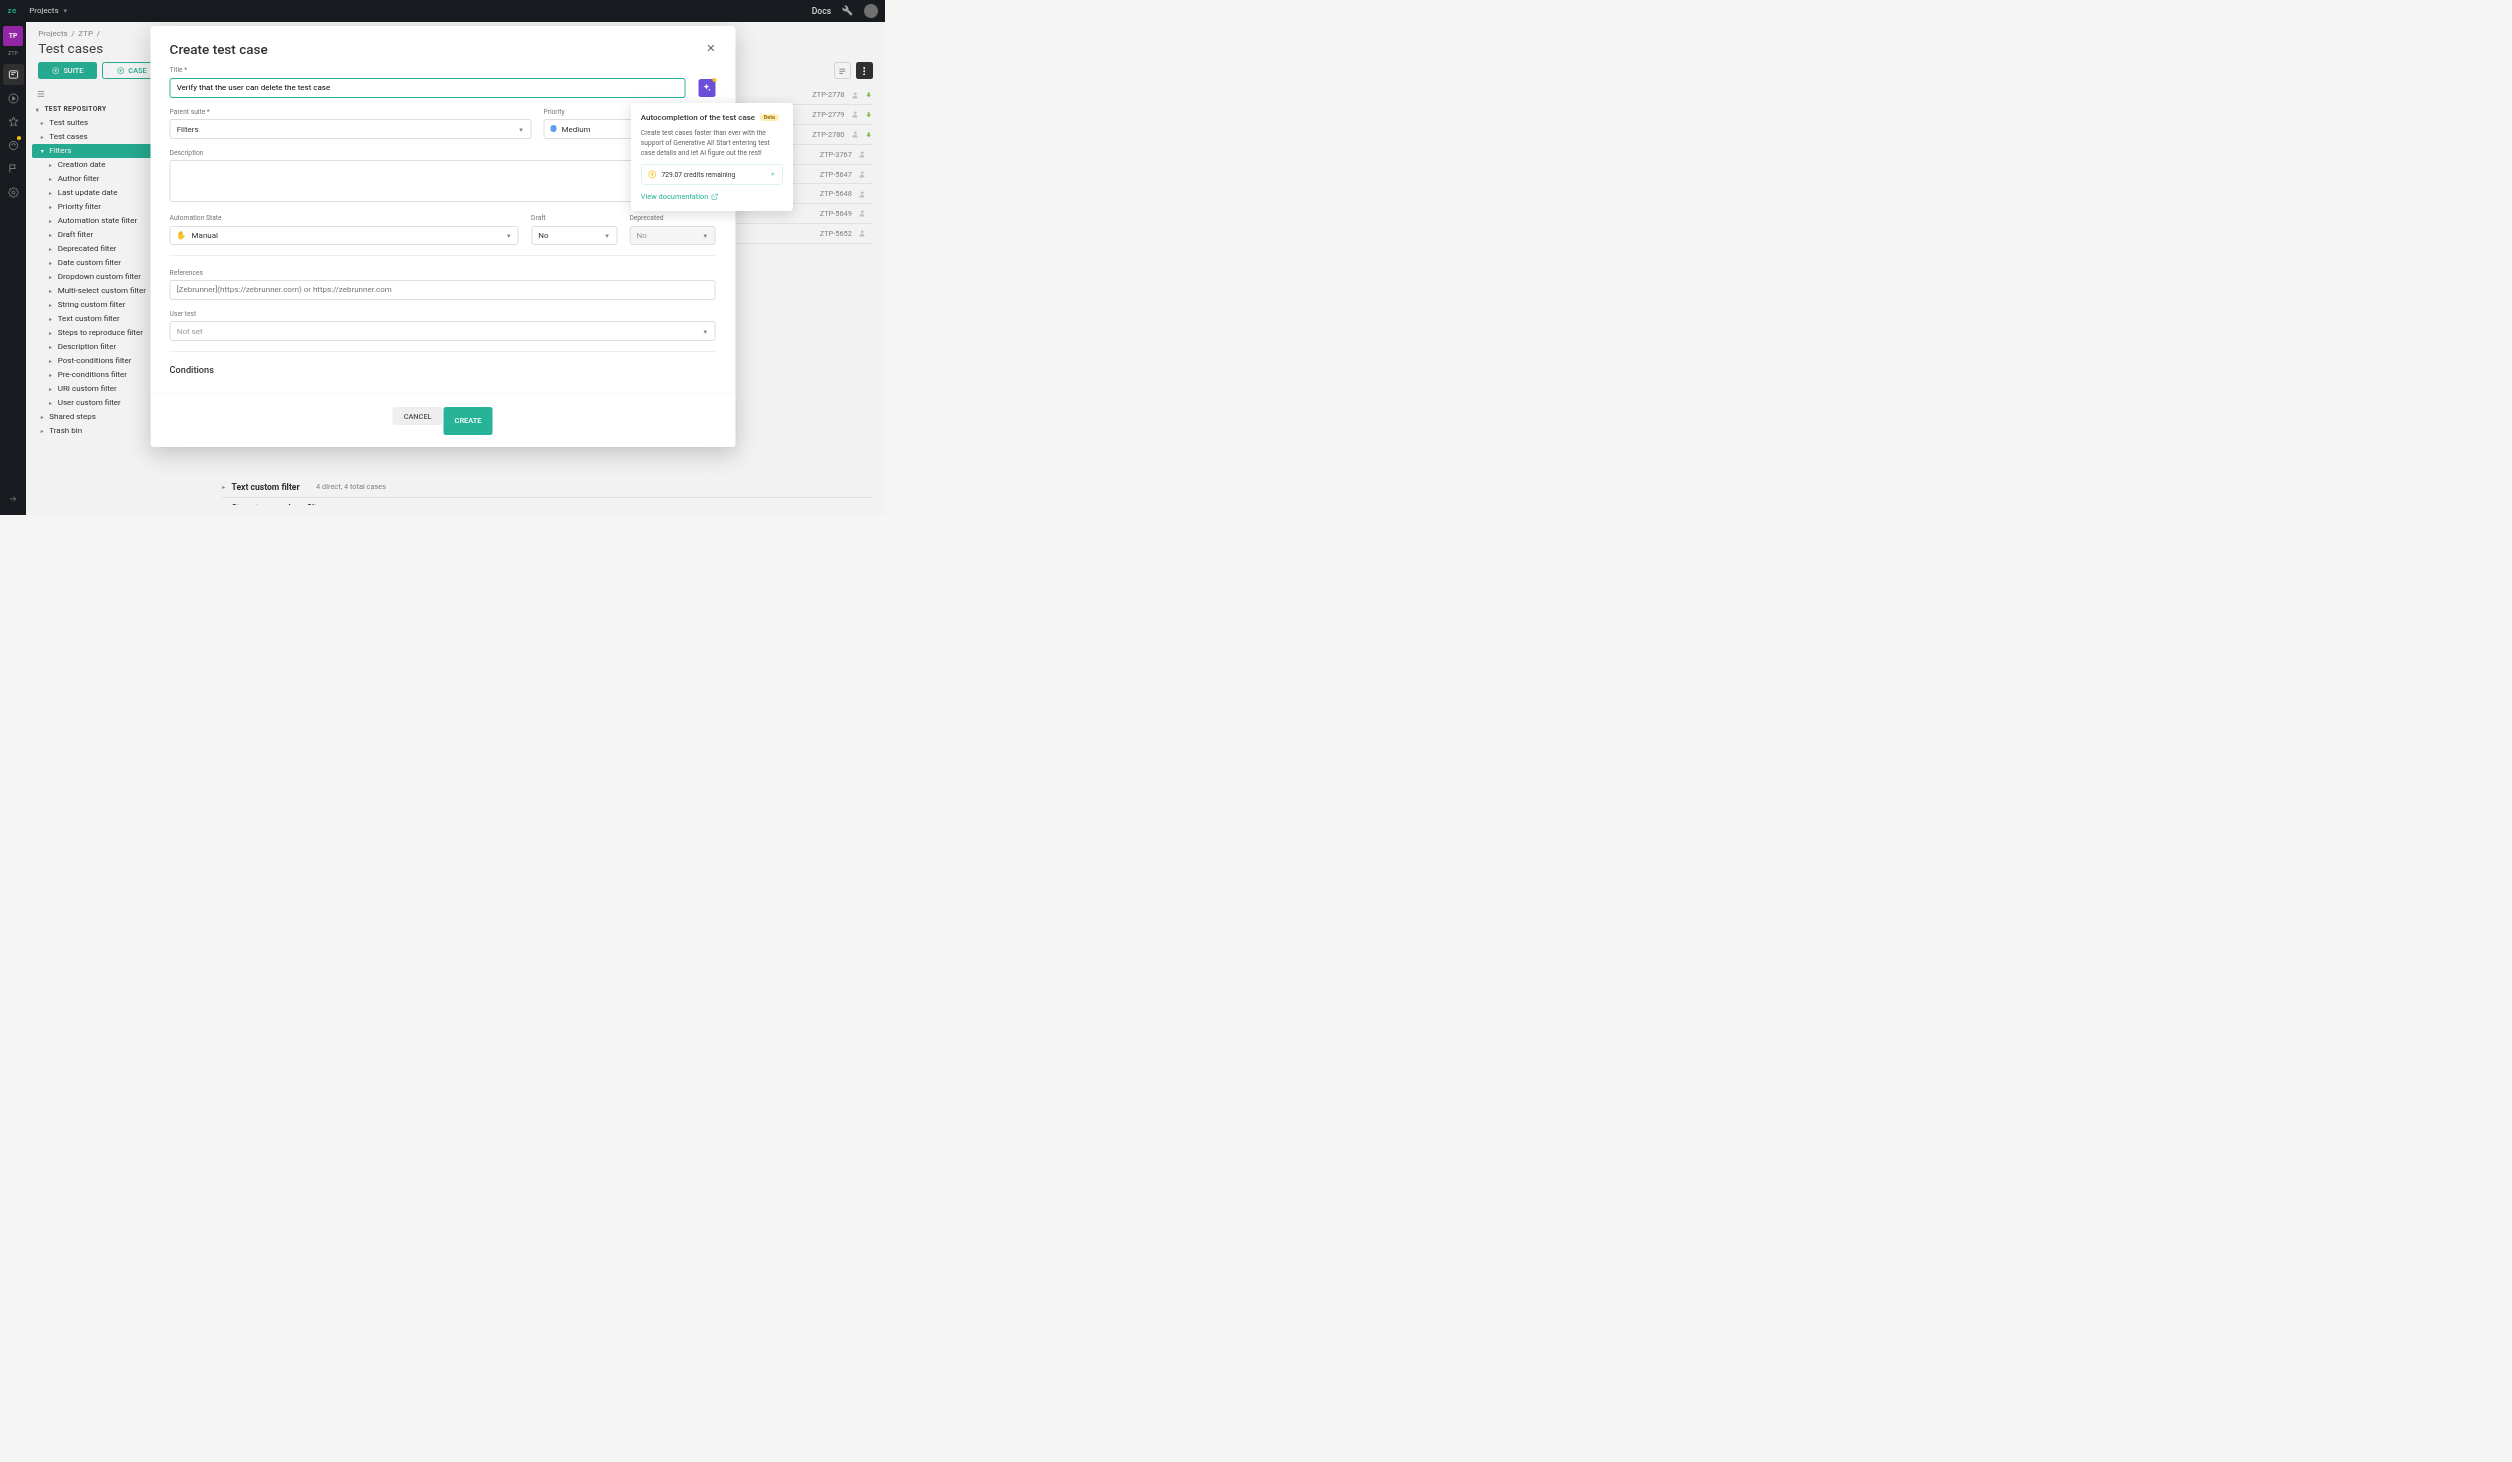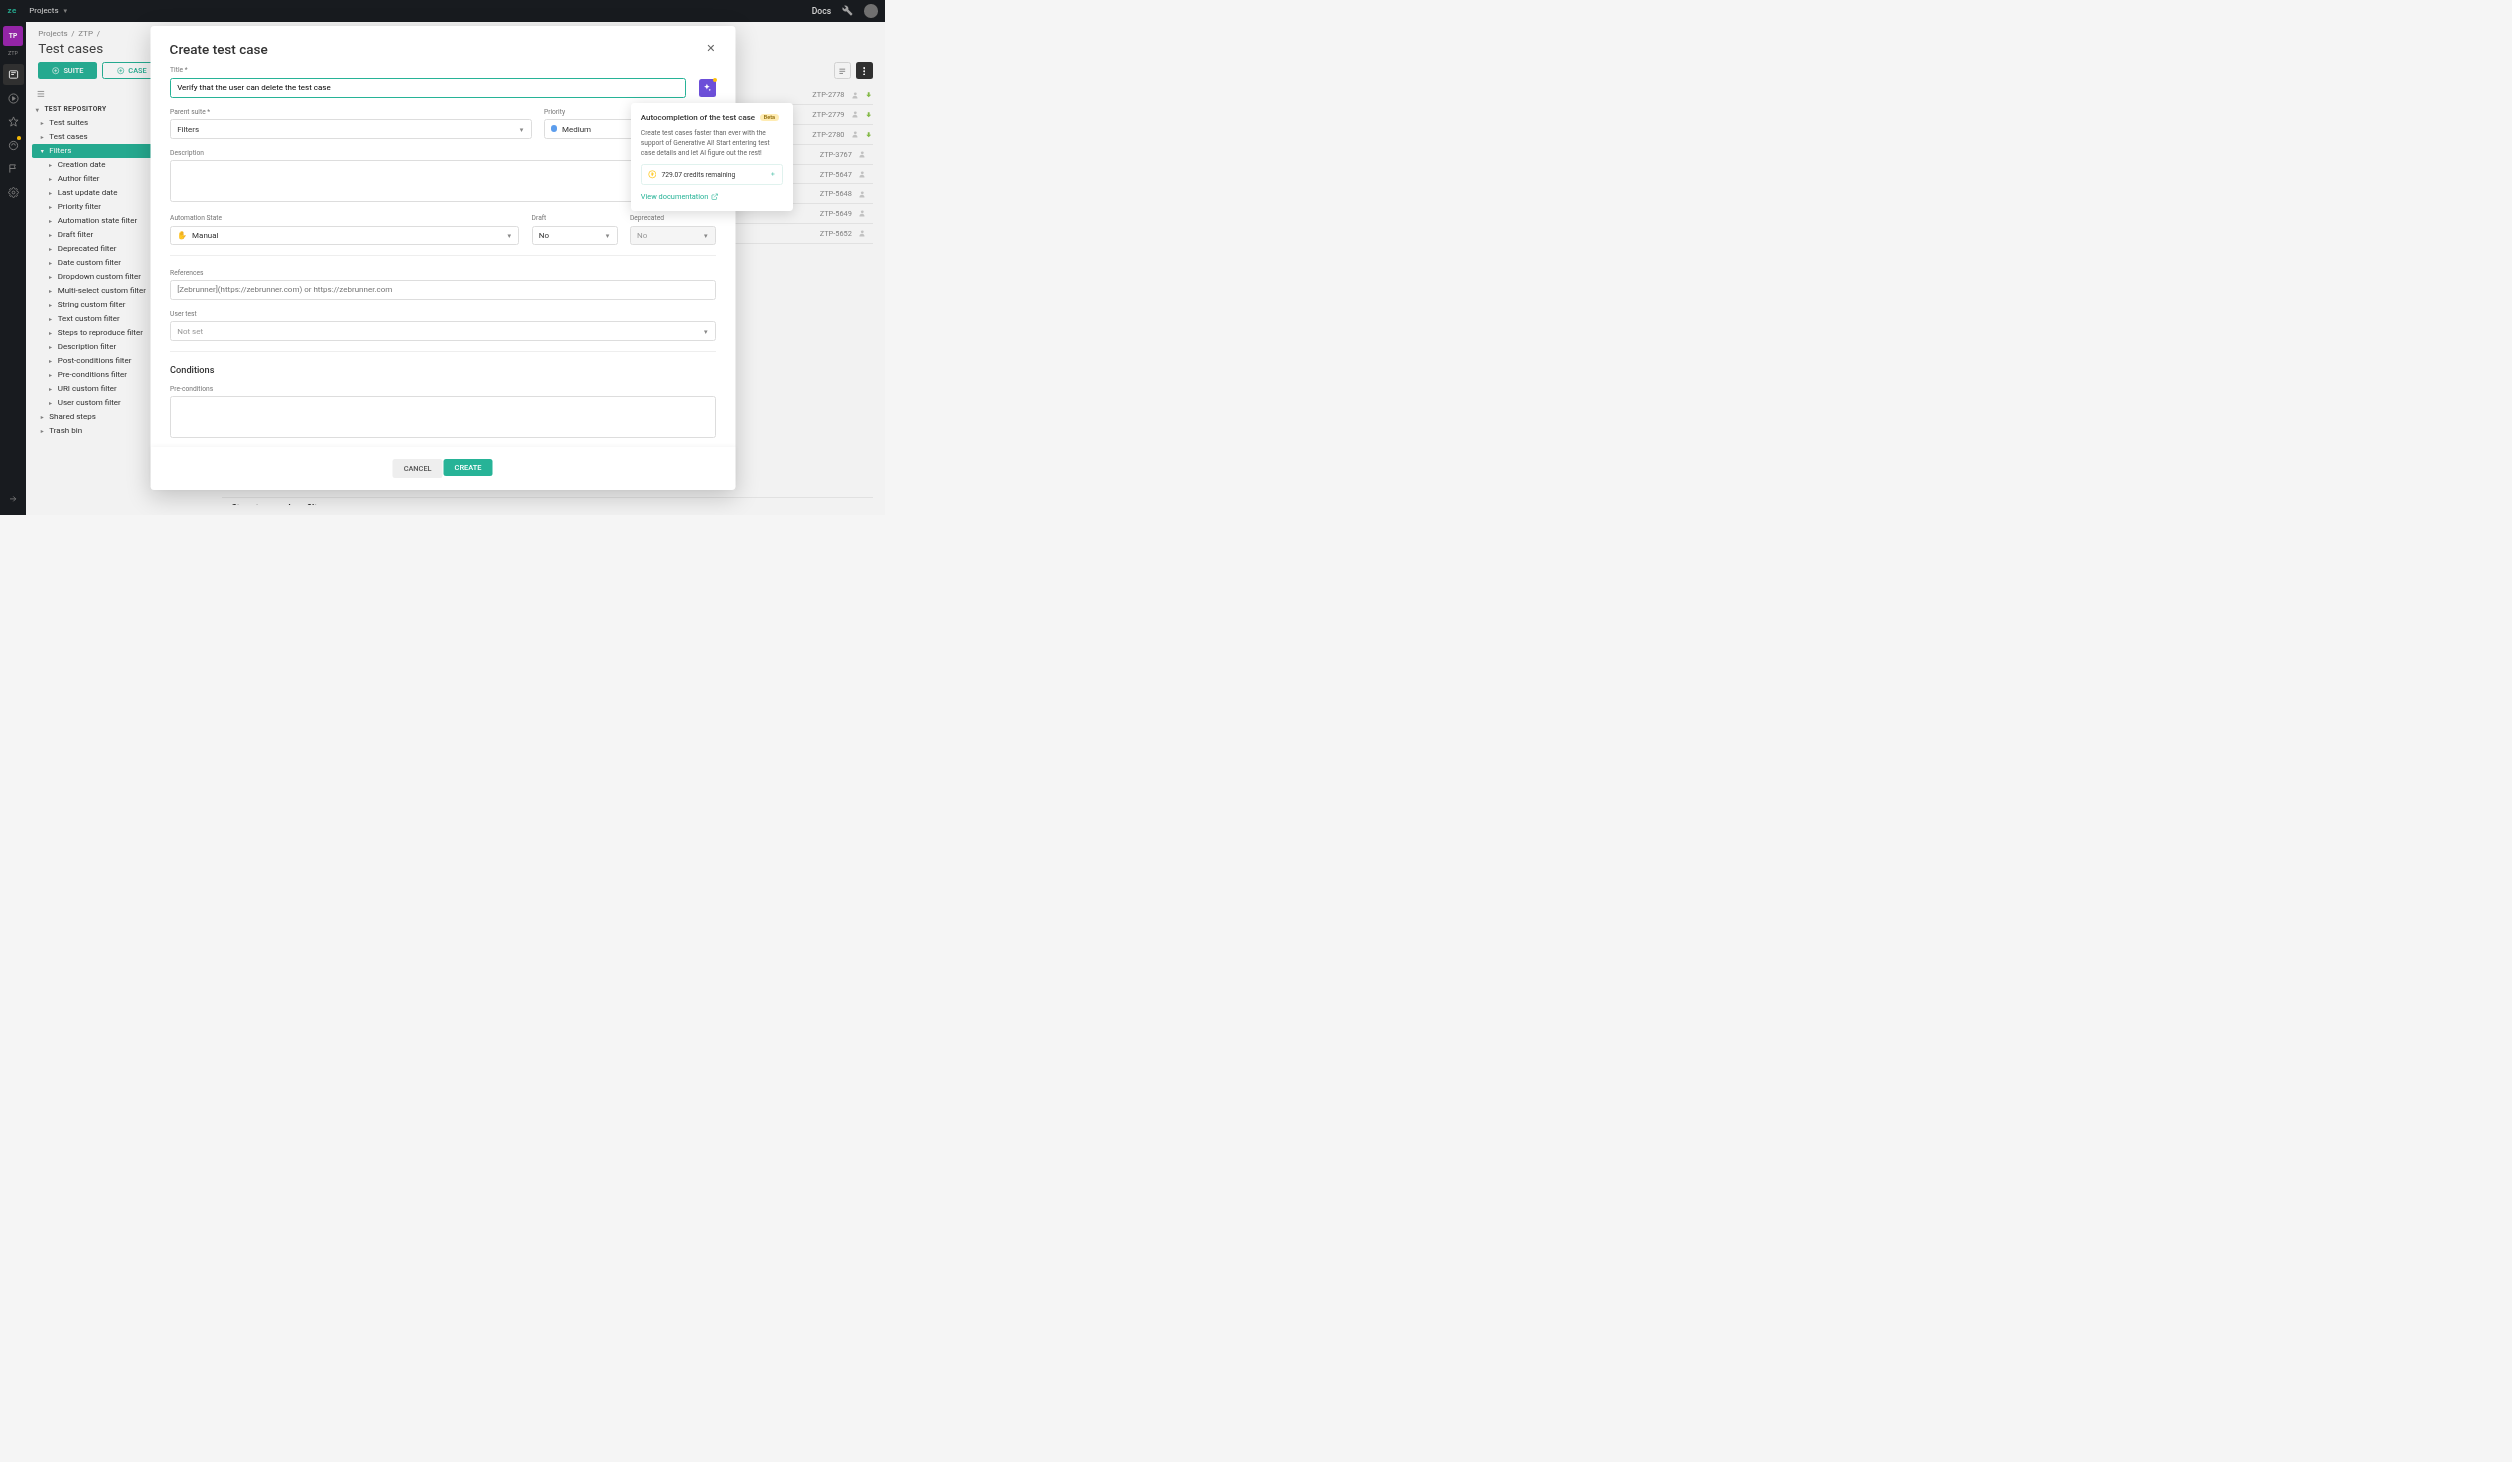--- a/index.html
+++ b/index.html
@@ -80,21 +80,21 @@
 .form-col.narrow { flex: 0 0 86px; }
 .form-col.mid { flex: 0 0 172px; }
 .priority-dot { width: 6.1px; height: 6.1px; border-radius: 50%; background: #5c9ded; display: inline-block; margin-right: 4.9px; }
 .hand-icon { margin-right: 4.9px; }
 .ai-btn { width: 18.4px; height: 18.4px; background: #6c4fd8; border-radius: 2.5px; display: flex; align-items: center; justify-content: center; cursor: pointer; position: relative; margin-left: 12.3px; }
 .ai-btn::after { content:''; position:absolute; top:-1.2px; right:-1.2px; width:4.3px; height:4.3px; background:#ffc107; border-radius:50%; }
 .divider { border: none; border-top: 0.6px solid #eee; margin: 4.9px 0 12.3px; }
 .section-title { font-size: 9.2px; font-weight: 500; margin-bottom: 9.8px; }
 .modal-footer { padding: 12.3px 19.6px; display: flex; justify-content: center; gap: 1px; box-shadow: 0 -1.2px 4.9px rgba(0,0,0,0.05); }
 .btn-cancel { background: #eee; color: #555; height: 18.4px; padding: 0 11px; border:none; border-radius:2.5px; font-size:7.4px; font-weight:500; cursor:pointer; }
-.btn-create { background: #27b397; color: white; height: 17px; padding: 0 11px; border:none; border-radius:2.5px; font-size:7.4px; font-weight:500; cursor:pointer; }
+.btn-create { background: #27b397; color: white; height: 28px; padding: 0 11px; border:none; border-radius:2.5px; font-size:7.4px; font-weight:500; cursor:pointer; }
 
 
 .popover { position: absolute; top: 103px; right: 92px; width: 162px; background: white; border-radius: 3.7px; box-shadow: 0 2.5px 12.3px rgba(0,0,0,0.15); padding: 9.8px; z-index: 100; }
 .pop-title { font-size: 8px; font-weight: 500; display: flex; align-items: center; gap: 4.9px; }
 .beta-badge { background: #ffecb3; color: #8a6500; font-size: 5.5px; padding: 0.6px 3.7px; border-radius: 4.9px; font-weight: 500; }
 .pop-body { font-size: 6.7px; color: #666; margin: 6.1px 0; line-height: 1.5; }
 .credits-box { border: 0.6px solid #e0f2ee; border-radius: 2.5px; padding: 4.9px 6.1px; display: flex; align-items: center; gap: 4.9px; font-size: 6.7px; }
 .coin-icon { color: #ffc107; }
 .plus-add { margin-left: auto; color: #27b397; cursor: pointer; }
 .doc-link { color: #27b397; font-size: 7.4px; margin-top: 7.4px; display: inline-flex; align-items: center; gap: 2.5px; cursor: pointer; }
@@ -515,24 +515,20 @@
           <span style="color:#999">Not set</span>
           <span class="caret-down">▼</span>
         </div>
       </div>
     </div>
 
     <hr class="divider">
 
     <div class="section-title">Conditions</div>
     <div class="form-row">
-      <div class="form-col">
-        <label class="field-label">Pre-conditions</label>
-        <textarea class="field-textarea" style=""></textarea>
-      </div>
     </div>
   </div>
   <div class="modal-footer">
     <button class="btn-cancel">CANCEL</button>
     <button class="btn-create">CREATE</button>
   </div>
 </div>
 
 <div class="popover">
   <div class="pop-title">

